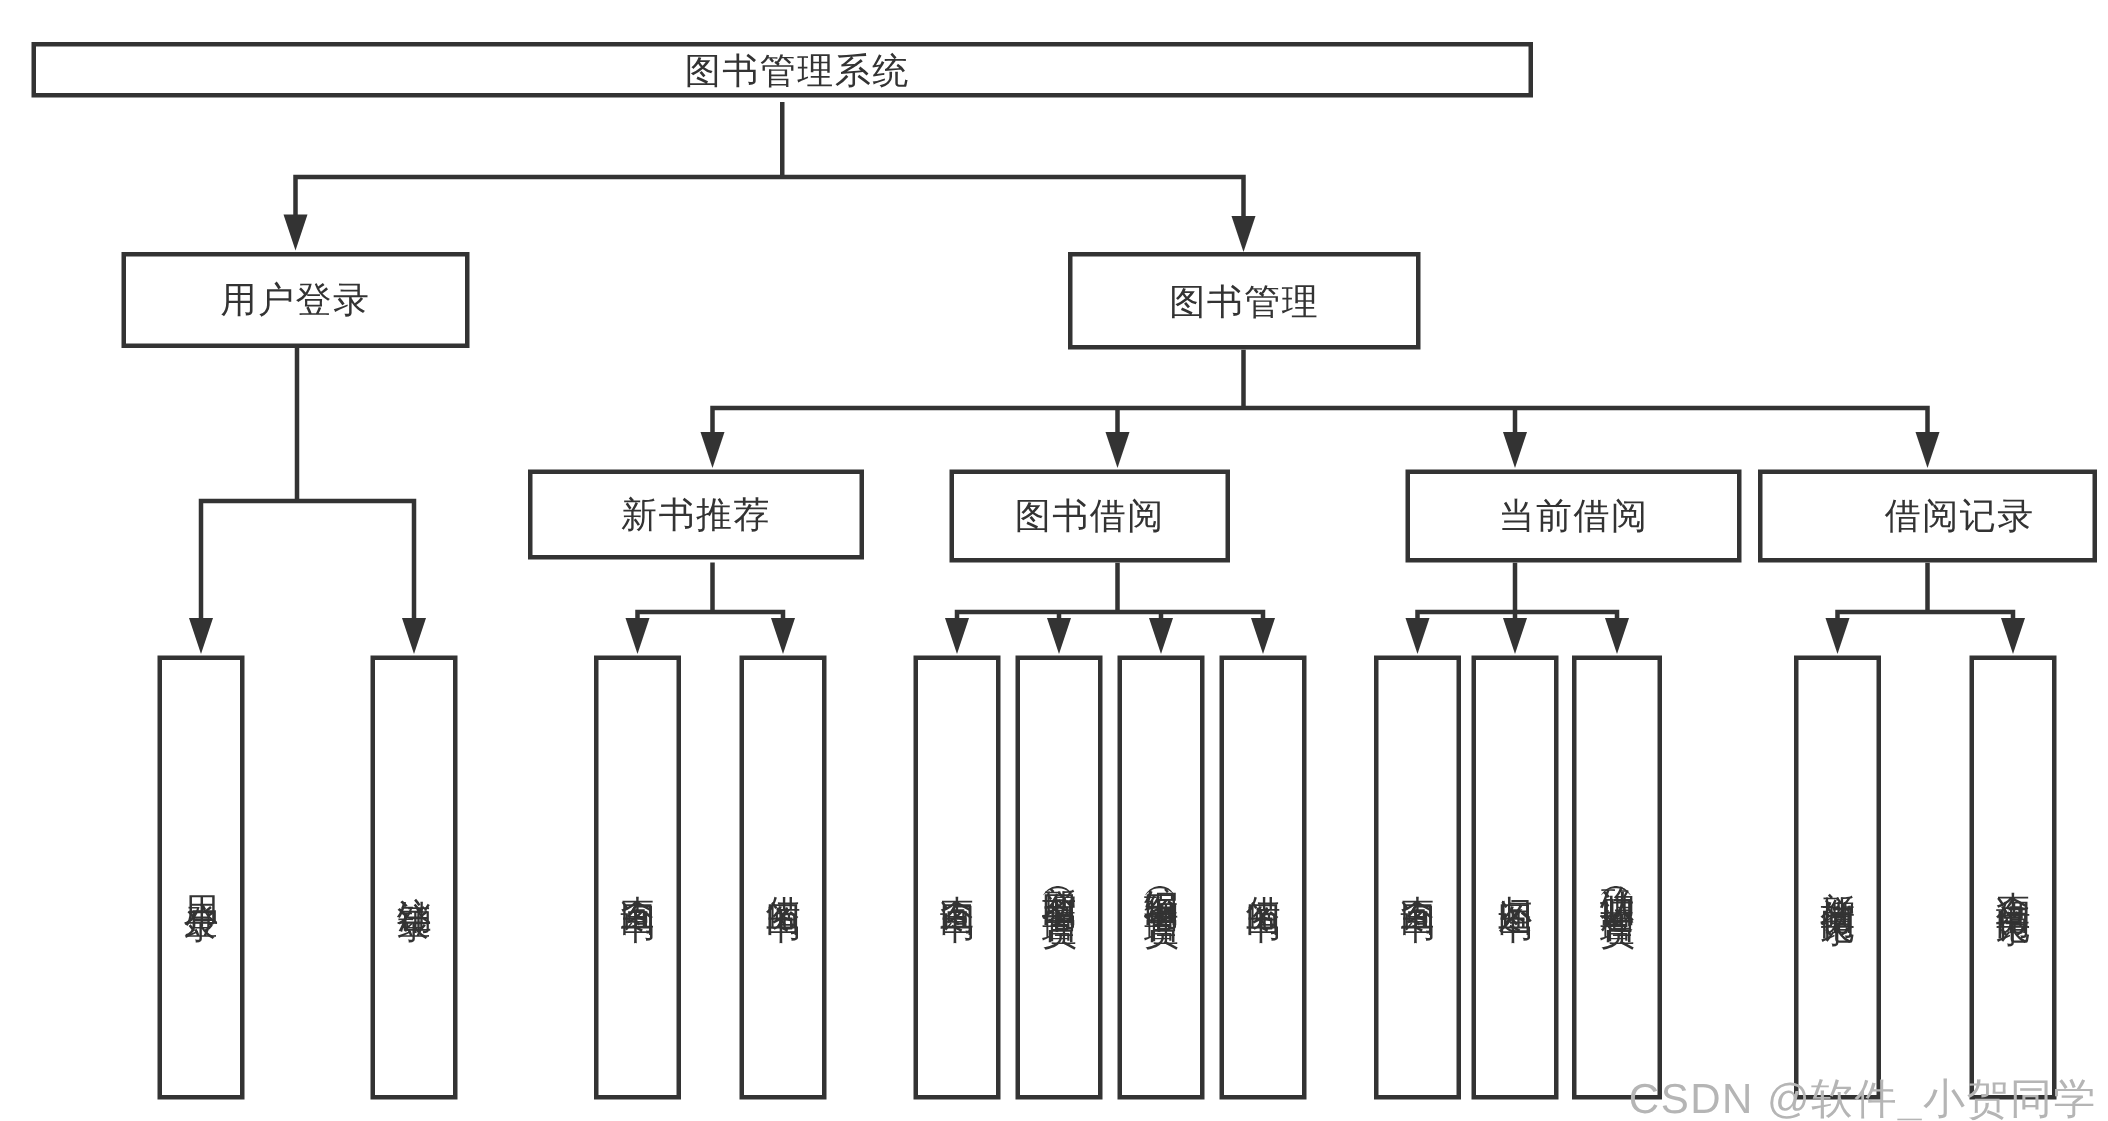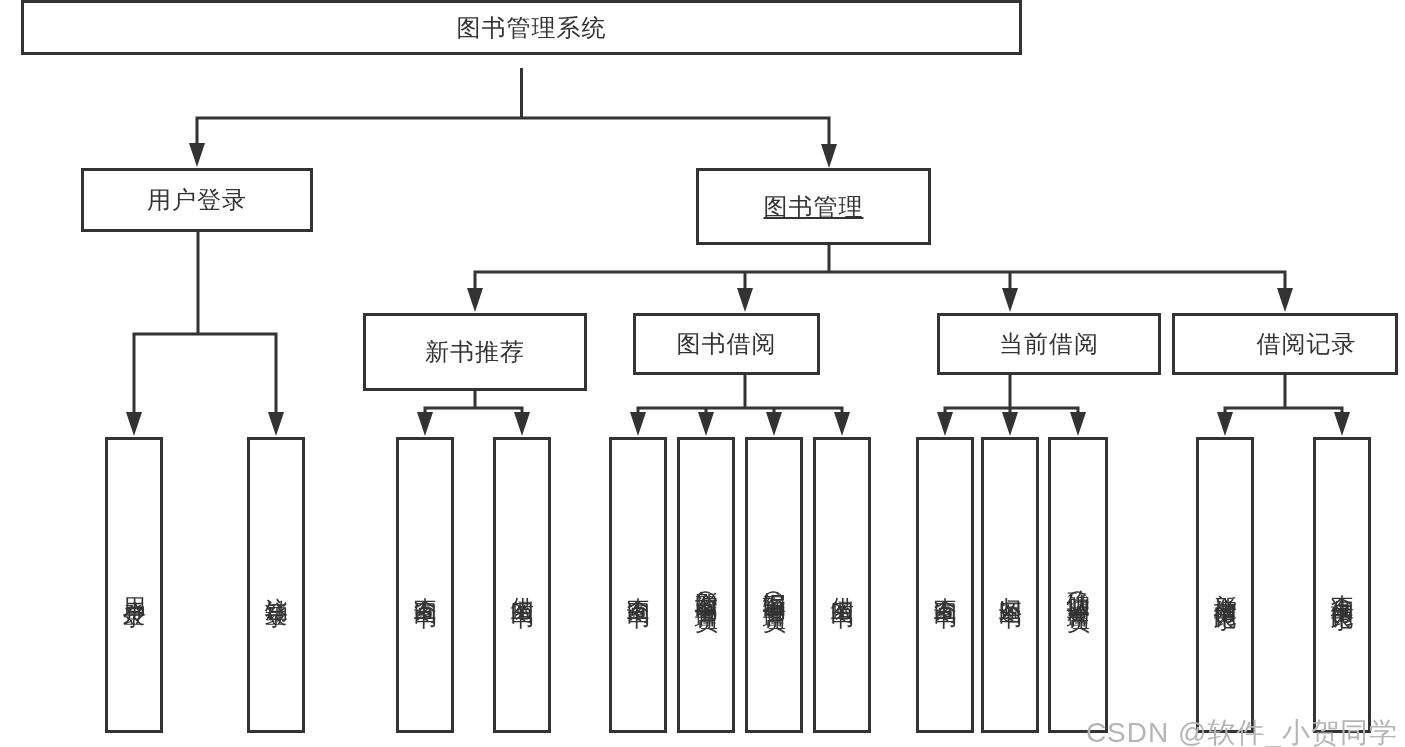--- a/index.html
+++ b/index.html
@@ -78,32 +78,32 @@
     <polygon points="698,412 714,412 706,436"></polygon>
     <polygon points="766,412 782,412 774,436"></polygon>
     <polygon points="834,412 850,412 842,436"></polygon>
     <polygon points="937,412 953,412 945,436"></polygon>
     <polygon points="1002,412 1018,412 1010,436"></polygon>
     <polygon points="1070,412 1086,412 1078,436"></polygon>
     <polygon points="1217,412 1233,412 1225,436"></polygon>
     <polygon points="1334,412 1350,412 1342,436"></polygon>
   </svg>
 
-  <div class="node" style="left:21px;top:0;width:1001px;height:55px;padding-left:20px;">
+  <div class="node" style="left:21px;top:28px;width:1001px;height:37px;padding-left:20px;">
     <span>图书管理系统</span>
   </div>
 
   <div class="node" style="left:81px;top:168px;width:232px;height:64px;">
     <span>用户登录</span>
   </div>
-  <div class="node" style="left:696px;top:168px;width:235px;height:77px;text-decoration:underline;">
+  <div class="node" style="left:712px;top:168px;width:235px;height:65px;">
     <span>图书管理</span>
   </div>
 
-  <div class="node" style="left:363px;top:313px;width:224px;height:78px;">
+  <div class="node" style="left:352px;top:313px;width:224px;height:60px;">
     <span>新书推荐</span>
   </div>
   <div class="node" style="left:633px;top:313px;width:187px;height:62px;">
     <span>图书借阅</span>
   </div>
   <div class="node" style="left:898px;top:313px;width:224px;height:62px;margin-left:39px;">
     <span>当前借阅</span>
   </div>
   <div class="node" style="left:1172px;top:313px;width:226px;height:62px;padding-left:43px;">
     <span>借阅记录</span>

